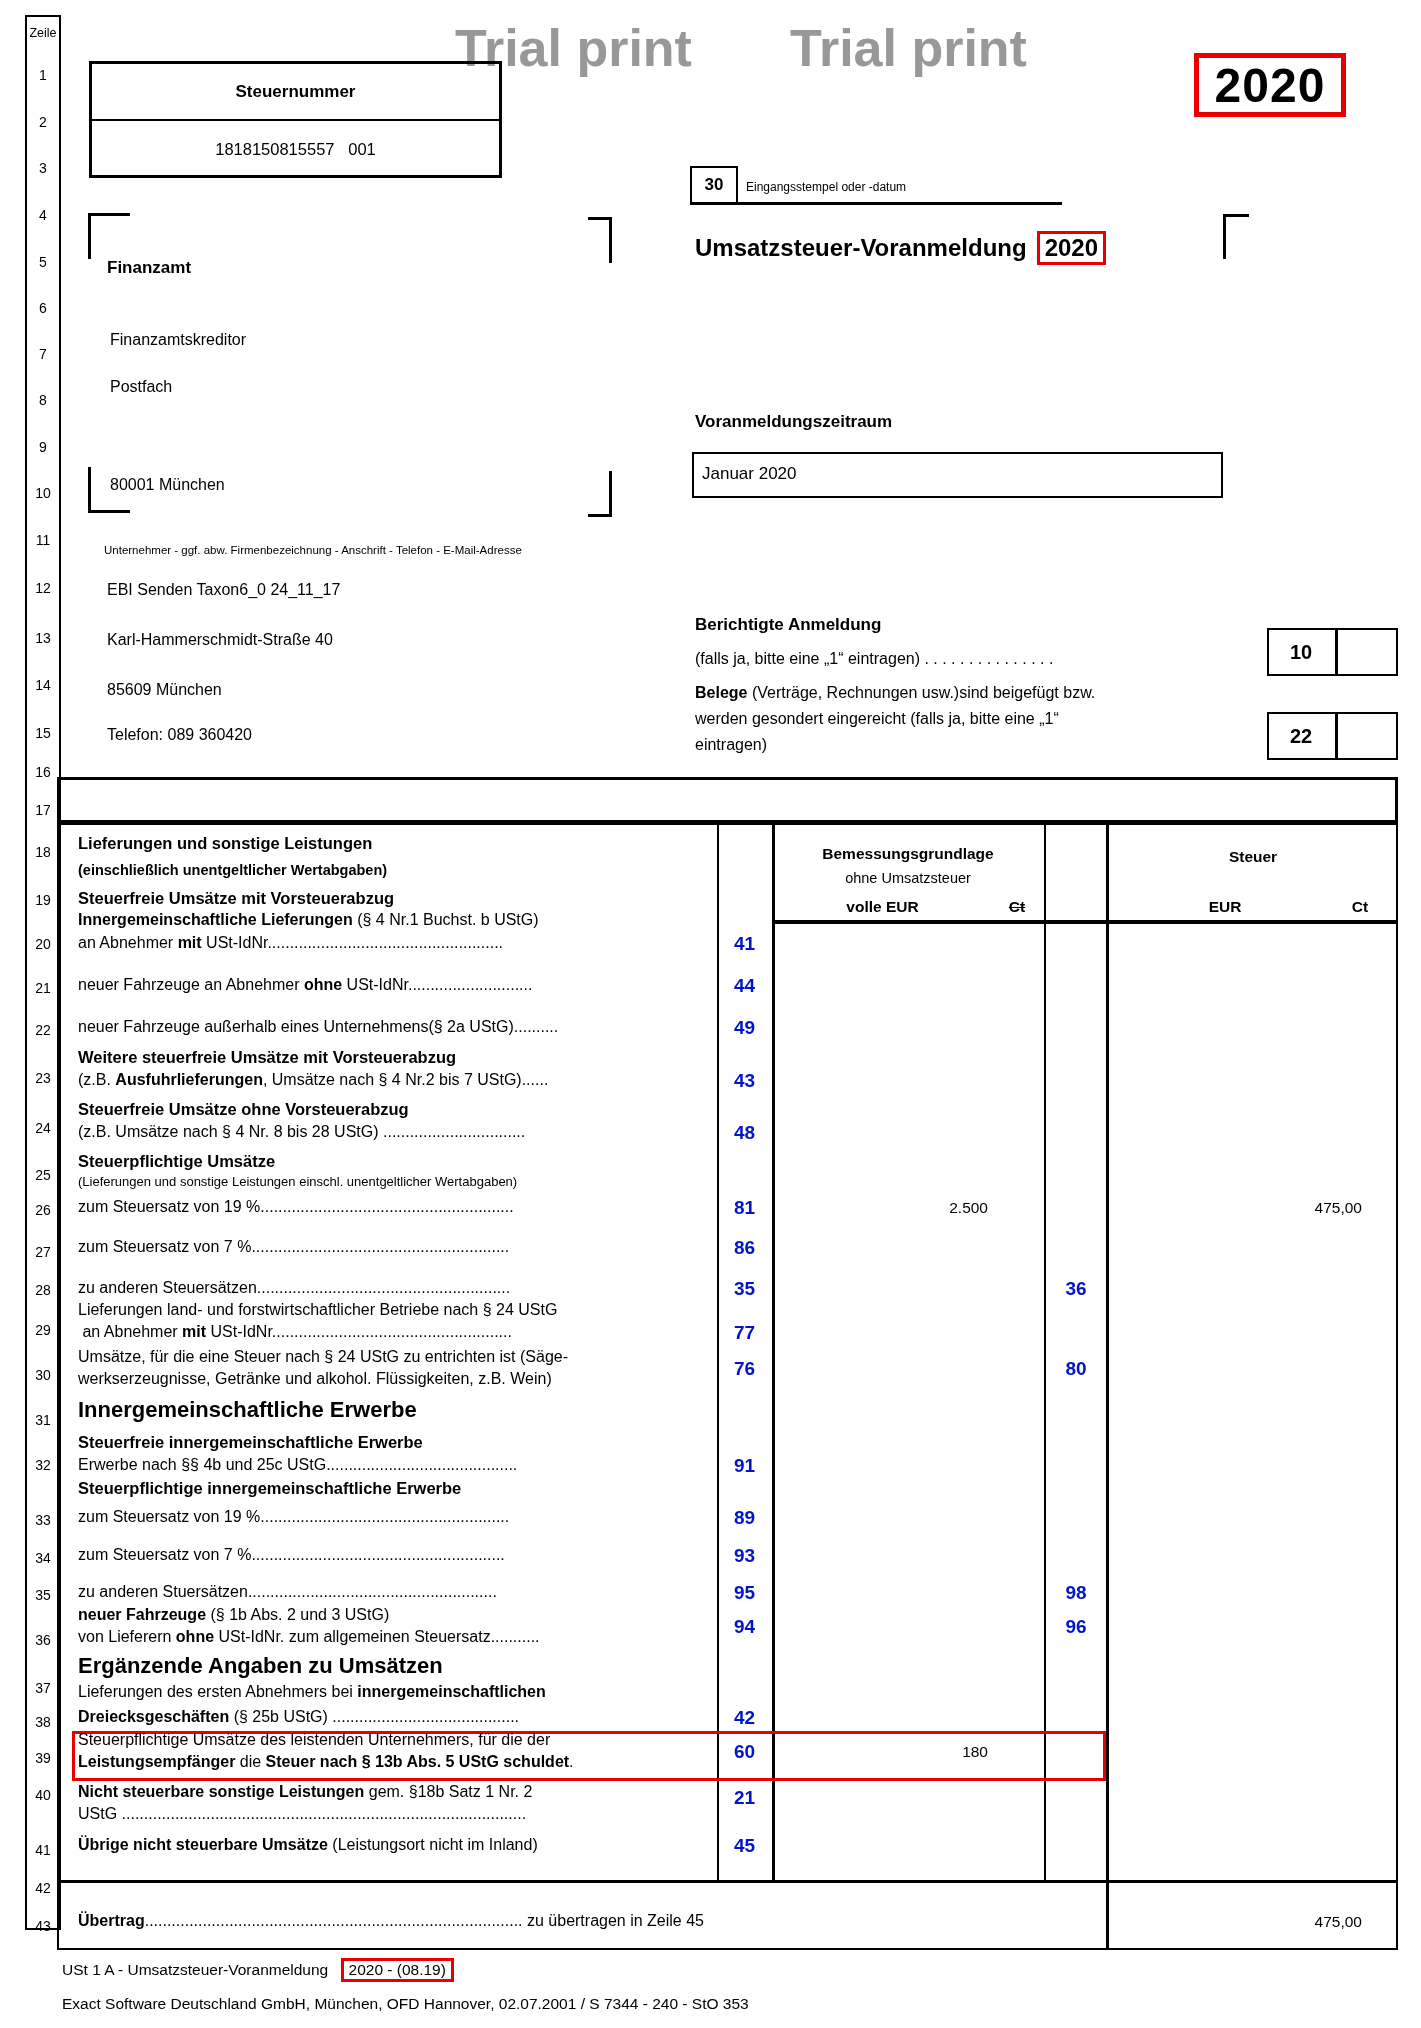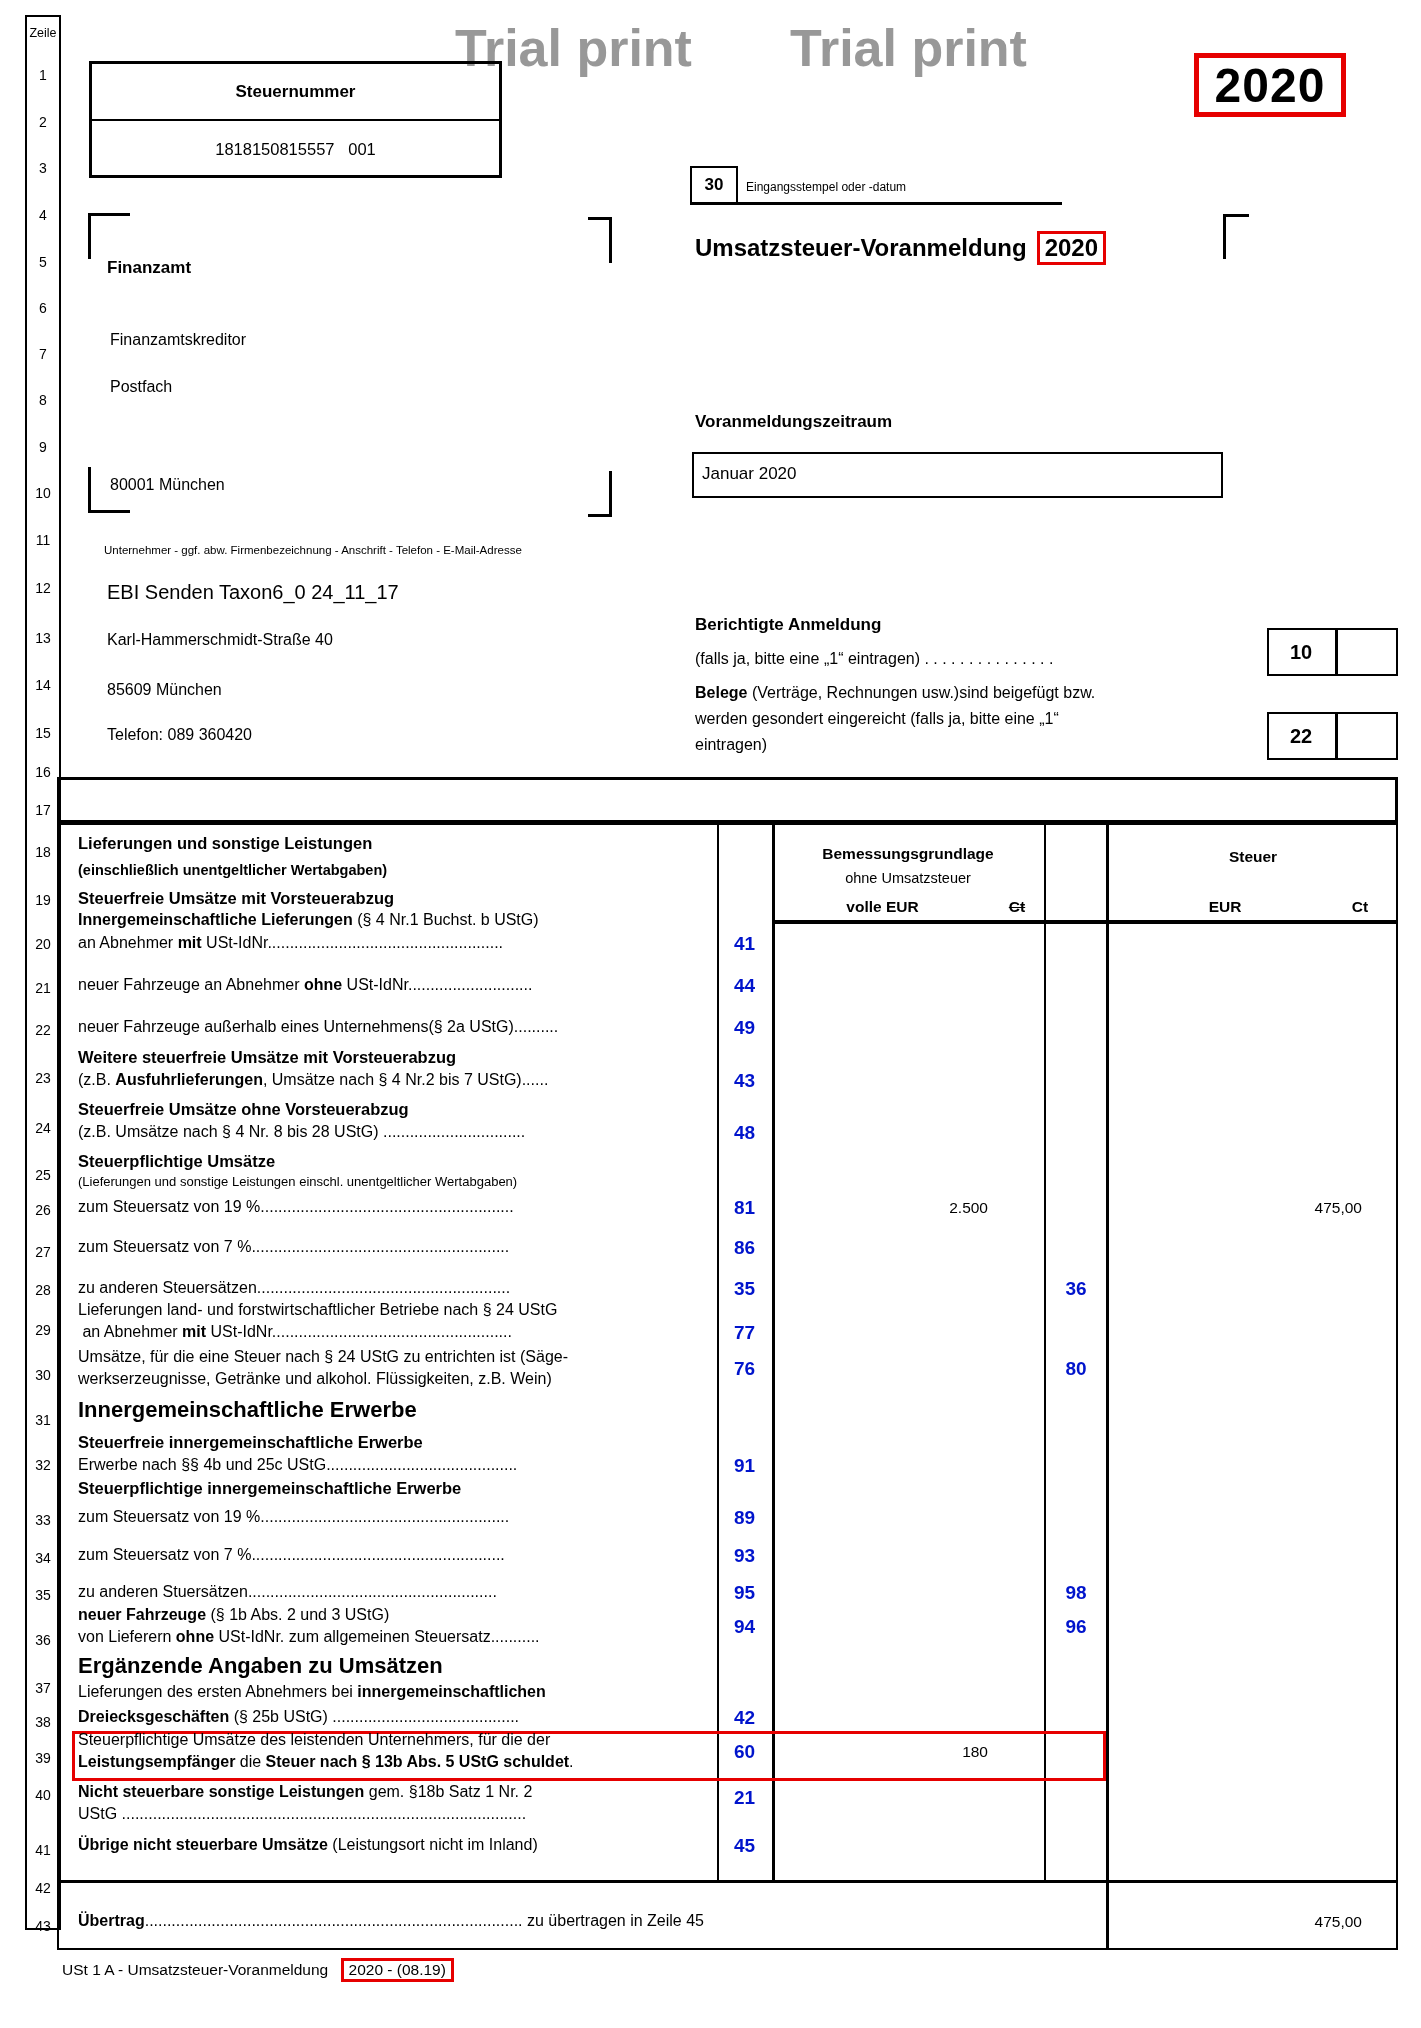--- a/index.html
+++ b/index.html
@@ -109,21 +109,21 @@
   </div>
 
   <div class="abs" style="left:107px;top:258px;font-size:17px;font-weight:bold">Finanzamt</div>
   <div id="finanzamt-lines">
       <div class="abs" style="left: 110px; top: 331px; font-size: 16px;">Finanzamtskreditor</div>
       <div class="abs" style="left: 110px; top: 378px; font-size: 16px;">Postfach</div>
       <div class="abs" style="left: 110px; top: 476px; font-size: 16px;">80001 München</div>
     </div>
   <div class="abs" style="left:104px;top:544px;font-size:11.5px">Unternehmer - ggf. abw. Firmenbezeichnung - Anschrift - Telefon - E-Mail-Adresse</div>
   <div id="unternehmer-lines">
-      <div class="abs" style="left: 107px; top: 581px; font-size: 20px;">EBI Senden Taxon6_0 24_11_17</div>
+      <div class="abs" style="left: 107px; top: 581px; font-size: 16px;">EBI Senden Taxon6_0 24_11_17</div>
       <div class="abs" style="left: 107px; top: 631px; font-size: 16px;">Karl-Hammerschmidt-Straße 40</div>
       <div class="abs" style="left: 107px; top: 681px; font-size: 16px;">85609 München</div>
       <div class="abs" style="left: 107px; top: 726px; font-size: 16px;">Telefon: 089 360420</div>
     </div>
 
   <div class="abs" style="left:695px;top:412px;font-size:17px;font-weight:bold">Voranmeldungszeitraum</div>
   <div class="box" style="left:692px;top:452px;width:531px;height:46px">
     <div style="padding:10px 0 0 8px;font-size:17px">Januar  2020</div>
   </div>
 
@@ -227,14 +227,15 @@
       <div class="line cls-n" style="top: 1837px;"><b>Übrige nicht steuerbare Umsätze</b><span> (Leistungsort nicht im Inland)</span></div>
       <div class="code" style="top: 1836px;">45</div>
       <div class="line cls-n" style="top: 1913px;"><b>Übertrag</b><span>..................................................................................... zu übertragen in Zeile 45</span></div>
       <div class="val" style="left: 1150px; width: 212px; top: 1914px;">475,00</div>
     </div>
 
   <div class="flexrow" style="left:62px;top:1958px;gap:8px">
     <span style="font-size:15.5px;white-space:pre">USt 1 A - Umsatzsteuer-Voranmeldung </span>
     <span style="font-size:15.5px;border:3px solid #e60000;padding:0 5px">2020 - (08.19)</span>
   </div>
+  <div class="abs" style="left:62px;top:1995px;font-size:15.5px">Exact Software Deutschland GmbH, München, OFD Hannover, 02.07.2001 / S 7344 - 240 - StO 353</div>
 
 </div>
 
 </body></html>

